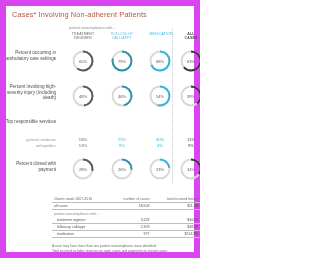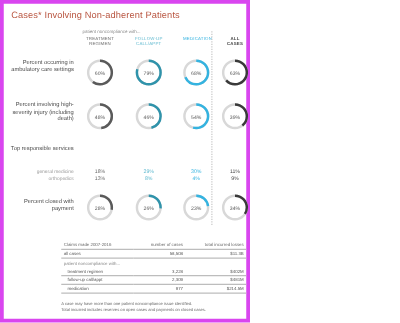--- a/index.html
+++ b/index.html
@@ -7,21 +7,21 @@
     width:200px;height:258px;
     background:#ffffff;
     font-family:"Liberation Sans", sans-serif;
     color:#3f3f3f;
     overflow:hidden;
   }
   .page{
     position:relative;
     width:200px;height:258px;
     box-sizing:border-box;
-    border:3px solid #d946ef;
+    border:6px solid #d946ef;
     background:#ffffff;
   }
   .title{
     position:absolute;left:6px;top:4px;
     font-size:7.4px;
     color:#b8543f;
     letter-spacing:.1px;
     white-space:nowrap;
   }
   .subhead{

